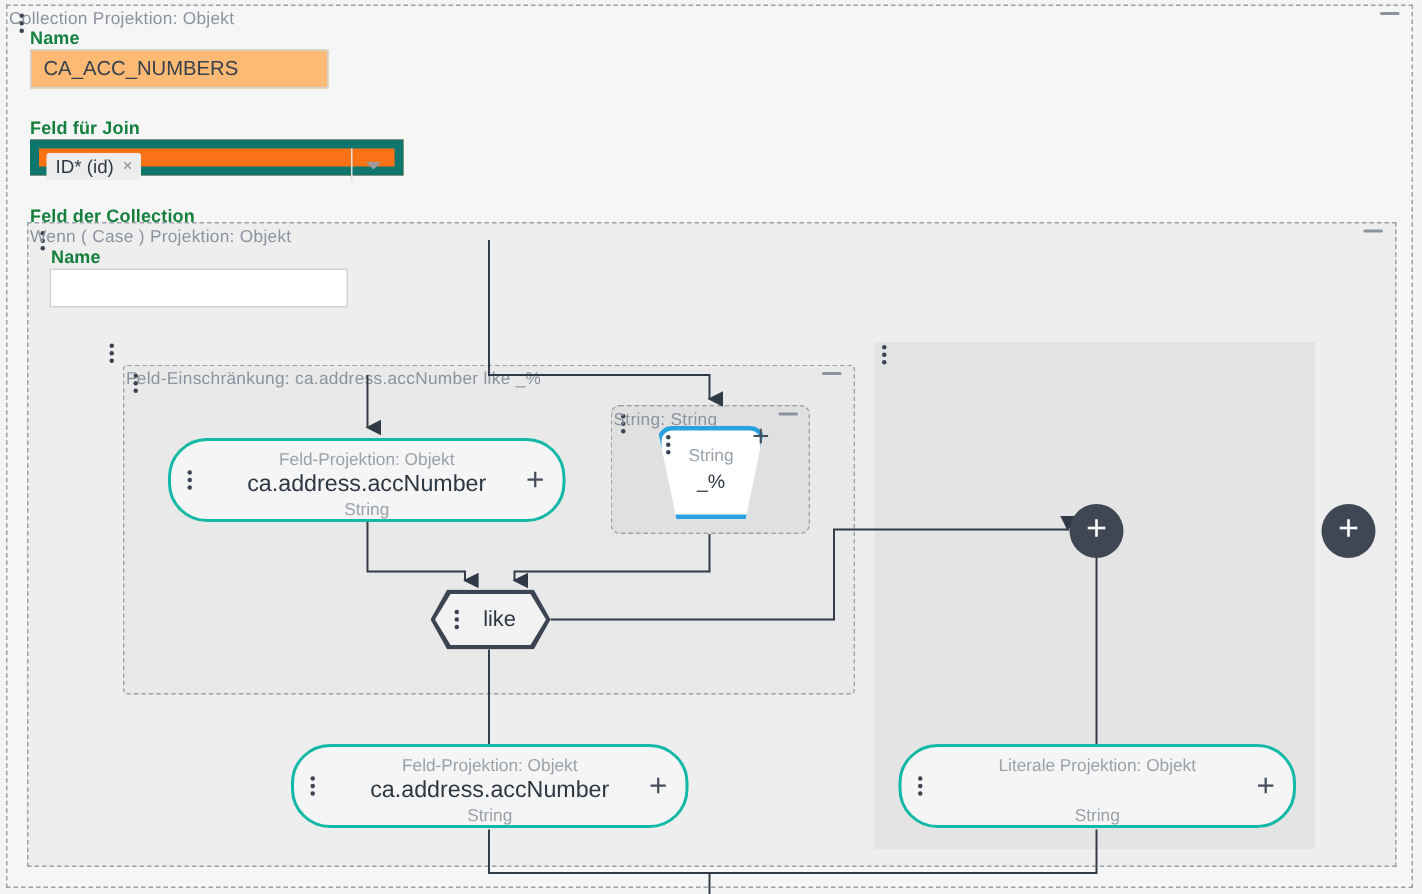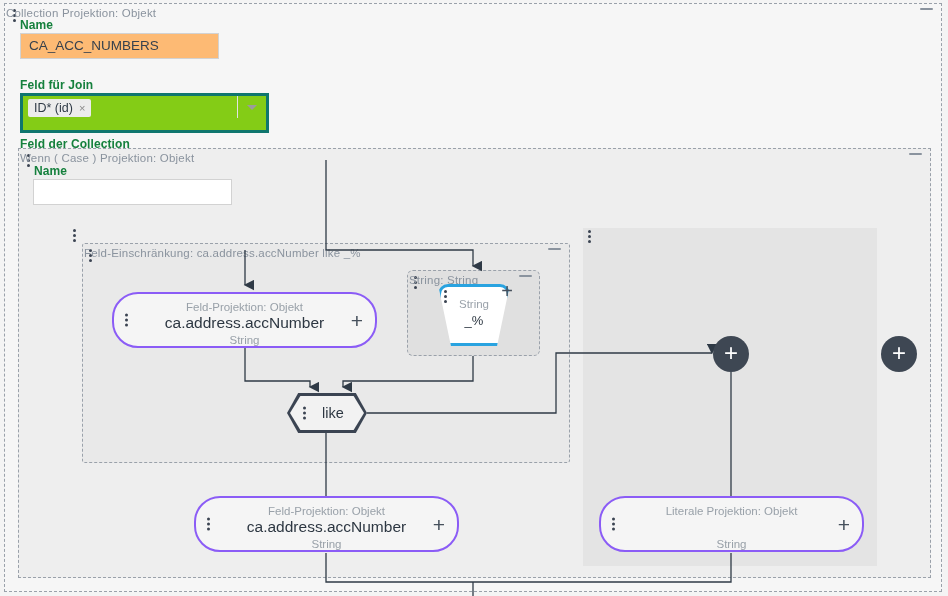--- a/index.html
+++ b/index.html
@@ -18,22 +18,22 @@
   
   .outer{position:absolute;left:4px;top:3px;width:938px;height:589px;
      border:1px dashed #9aa1aa;background:#f6f6f6;box-sizing:border-box;}
 
   
   .name-label{position:absolute;left:15px;top:14px;}
   .name-input{position:absolute;left:15px;top:29px;width:199px;height:26px;
      background:#fdba74;border:1px solid #d2d2d2;box-sizing:border-box;
      font-size:13.5px;color:#37414d;padding:0 8px;line-height:24px;}
   .join-label{position:absolute;left:15px;top:74px;}
-  .join-box{position:absolute;left:15px;top:89px;width:249px;height:40px;
-     border:3px solid #0f766e;background:#84cc16;box-sizing:border-box;}
+  .join-box{position:absolute;left:15px;top:89px;width:249px;height:24px;
+     border:6px solid #0f766e;background:#f97316;box-sizing:border-box;}
   .chip{position:absolute;left:5px;top:3px;height:18px;background:#ececec;
      border-radius:2px;padding:0 6px;display:flex;align-items:center;gap:6px;
      font-size:12.5px;color:#2f3a46;}
   .chip .x{color:#8a8a8a;font-size:11px;cursor:pointer;}
   .join-arrow{position:absolute;right:0;top:0;width:28px;height:22px;
      border-left:1px solid #e2e2e2;display:flex;align-items:center;justify-content:center;}
   .join-arrow s{display:block;width:0;height:0;border-left:5px solid transparent;
      border-right:5px solid transparent;border-top:5px solid #9b9b9b;}
   .coll-label{position:absolute;left:15px;top:133px;}
 
@@ -49,21 +49,21 @@
      border:1px dashed #9aa1aa;background:#e9e9e9;box-sizing:border-box;border-radius:3px;}
 
   
   .highlight{position:absolute;left:583px;top:228px;width:294px;height:338px;background:#e4e4e4;}
 
   
   .strbox{position:absolute;left:407px;top:270px;width:133px;height:86px;
      border:1px dashed #9aa1aa;background:#e0e0e0;box-sizing:border-box;border-radius:6px;}
 
   
-  .node{position:absolute;background:#f5f5f5;border:2px solid #8b5cf6;
+  .node{position:absolute;background:#f5f5f5;border:2px solid #14b8a6;
      border-radius:26px;box-sizing:border-box;}
   .node .t1{position:absolute;left:0;right:0;top:7px;text-align:center;
      font-size:11.5px;color:#99a1a9;}
   .node .t2{position:absolute;left:0;right:0;top:20px;text-align:center;
      font-size:15.5px;color:#2d3742;}
   .node .t3{position:absolute;left:0;right:0;top:40px;text-align:center;
      font-size:11.5px;color:#99a1a9;}
   .node .plus{position:absolute;right:12px;top:50%;transform:translateY(-50%);
      font-size:21px;color:#46505c;line-height:1;font-weight:300;}
   .node .dots{left:11px;top:50%;transform:translateY(-50%);}

